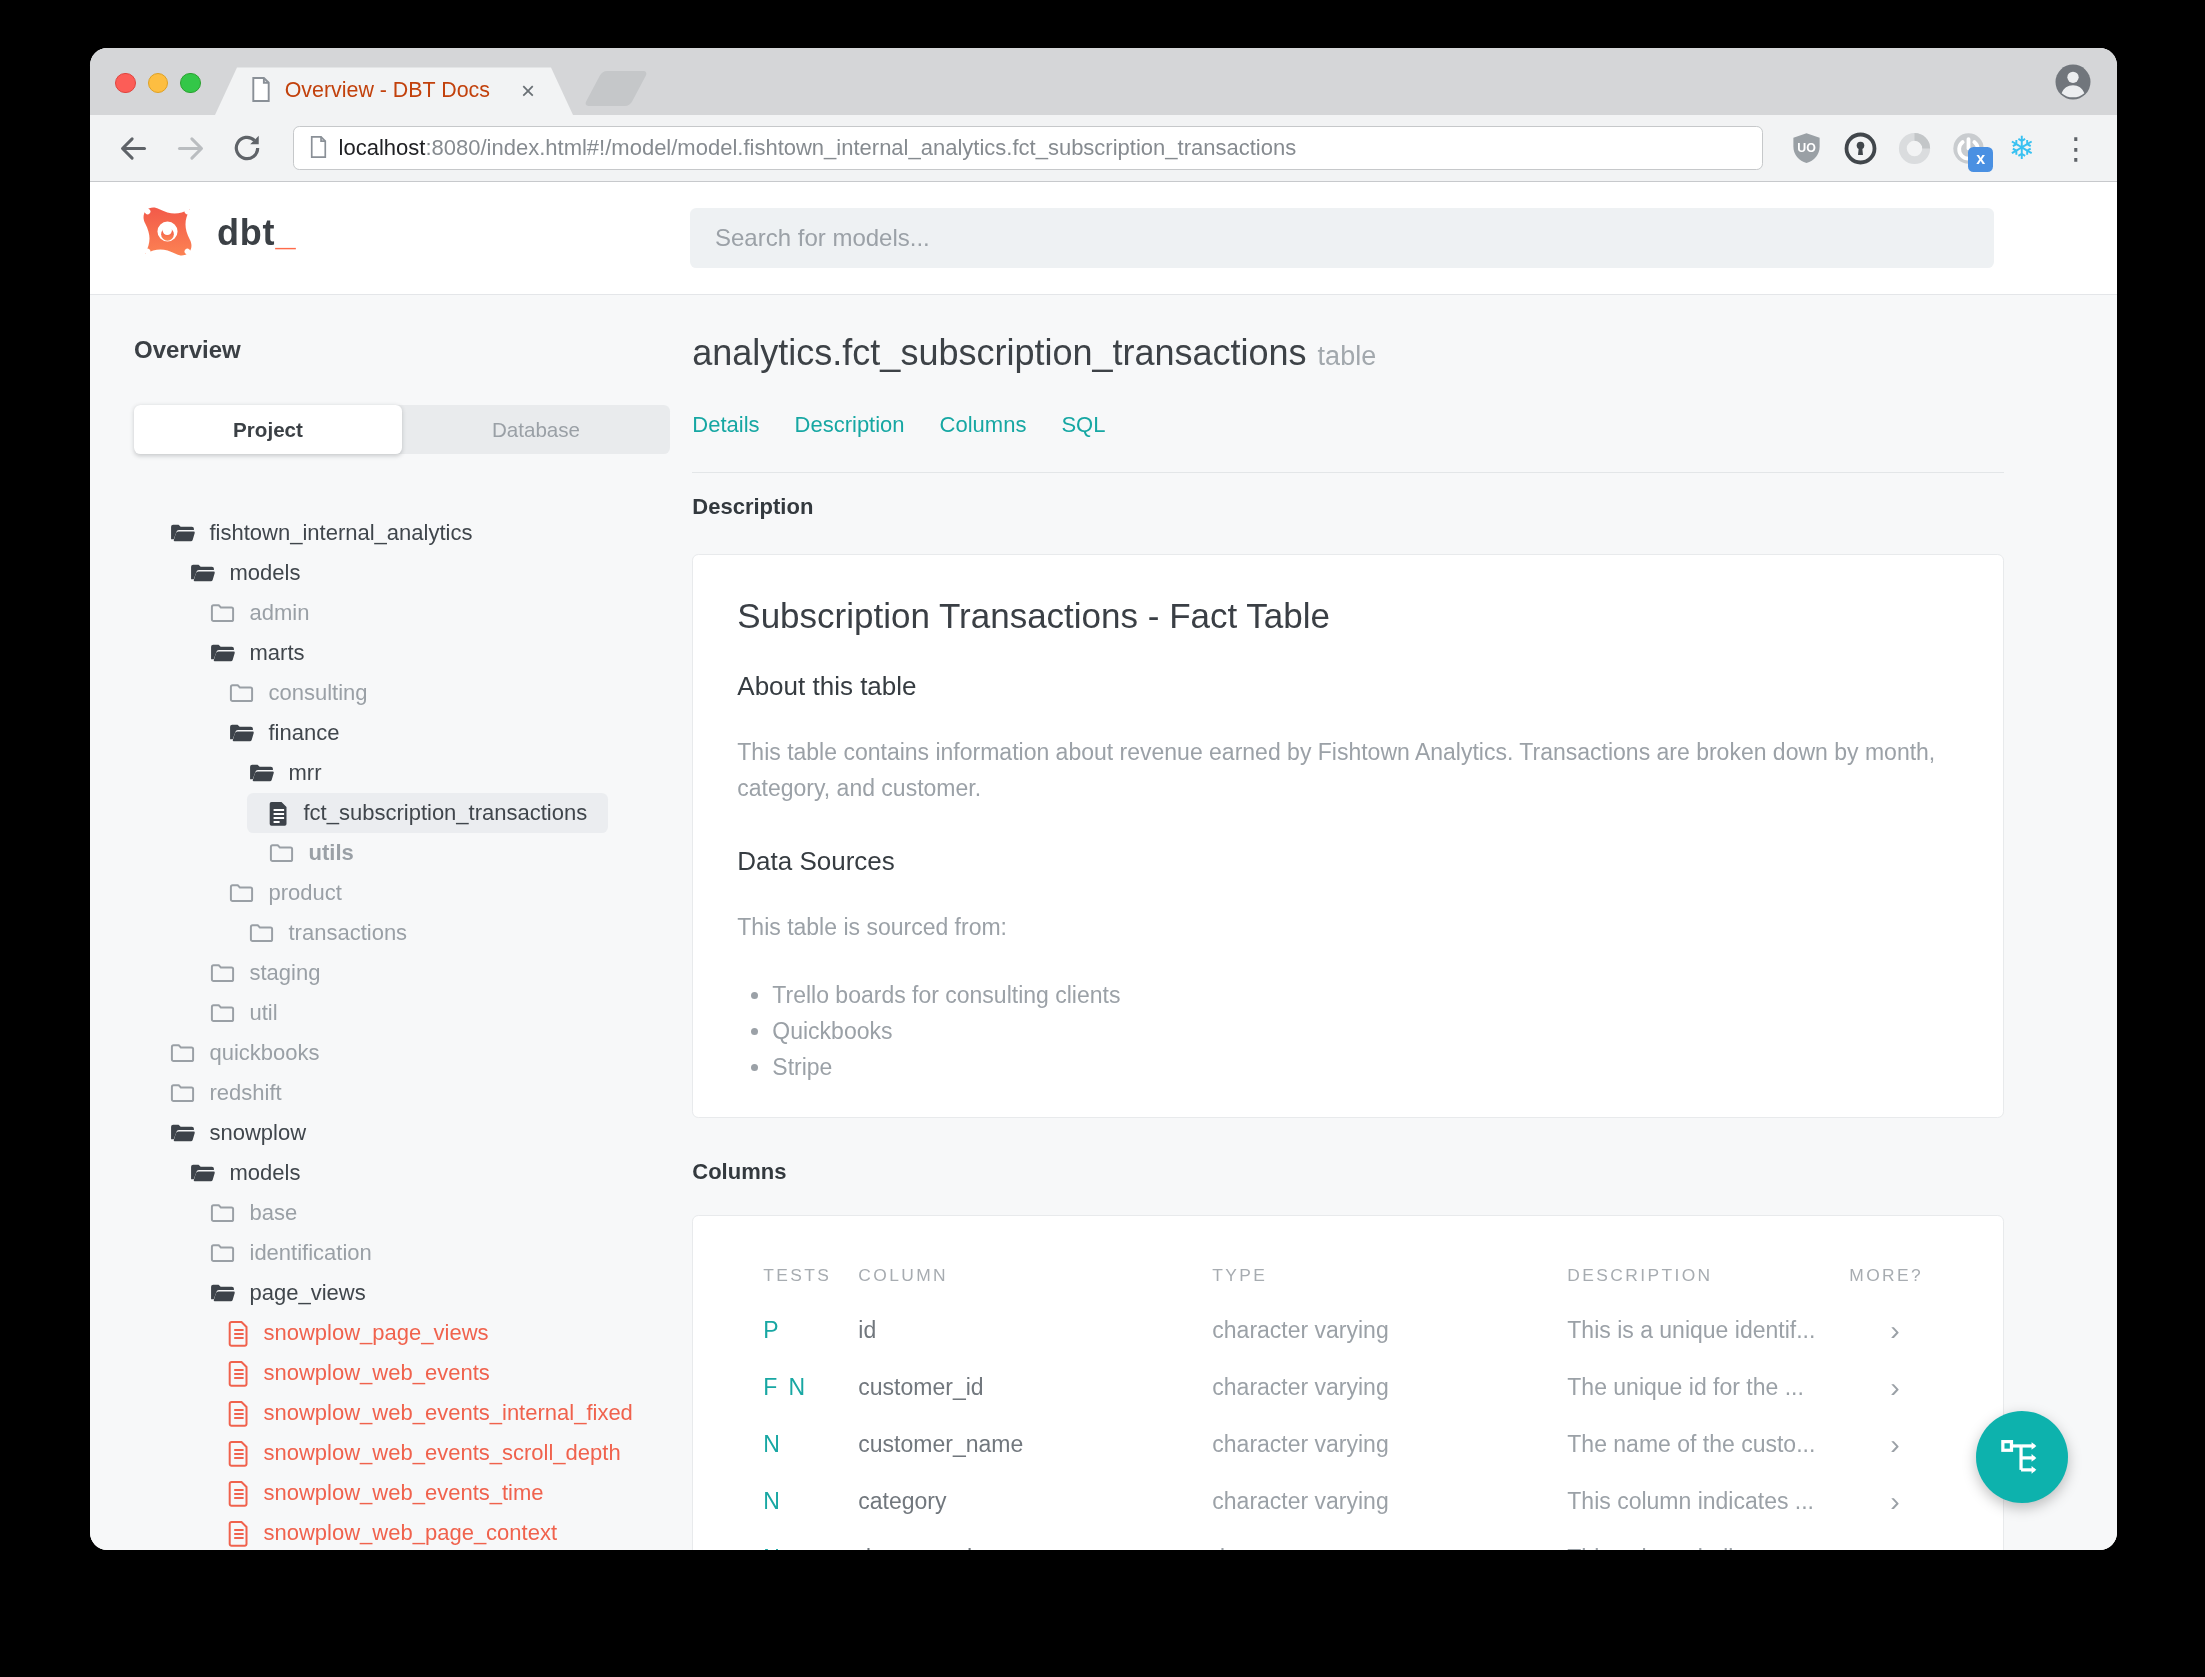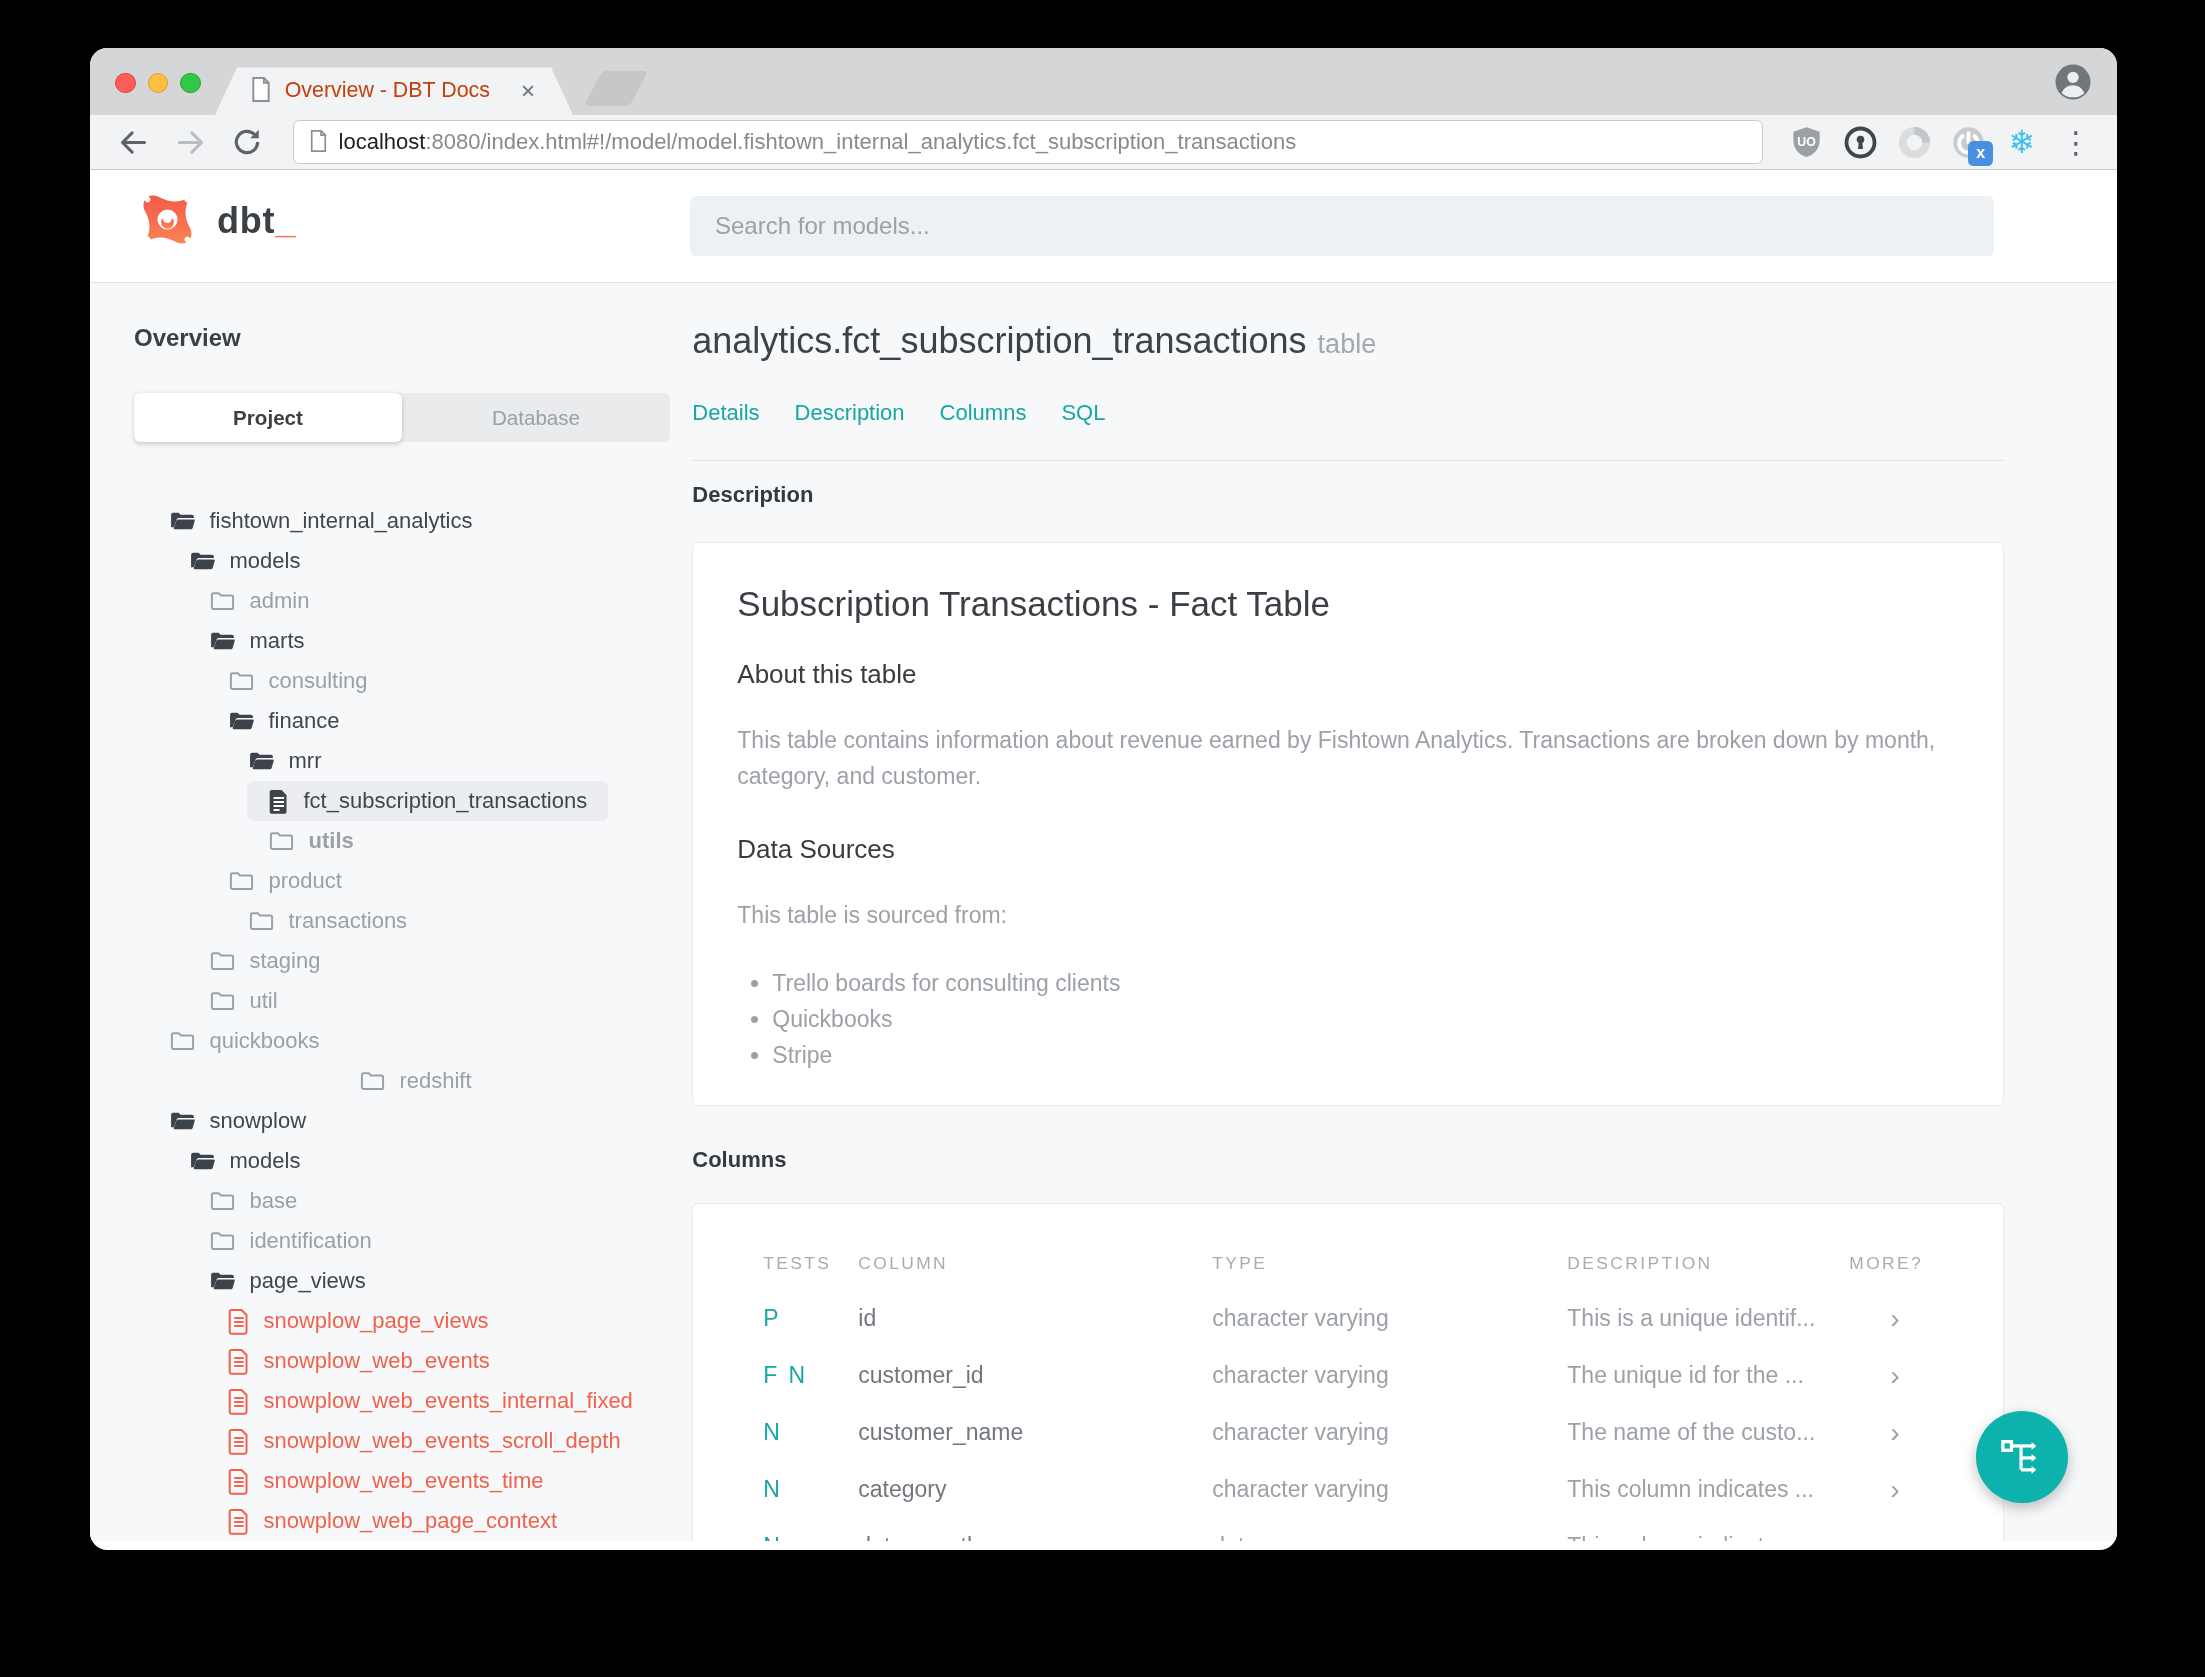--- a/index.html
+++ b/index.html
@@ -19,21 +19,21 @@
   .tab { position:absolute; left:125px; bottom:0; width:358px; height:49px; background:#f2f3f4;
          clip-path:polygon(0 100%, 22px 1.6px, calc(100% - 22px) 1.6px, 100% 100%);
          display:flex; align-items:center; padding:0 38px 0 35px; }
   .tab-title { font-size:21.4px; color:#c2410c; flex:1; white-space:nowrap; overflow:hidden; }
   .tab-close { font-size:24px; color:#6a7075; line-height:1; cursor:default; }
   .tab-favicon { margin-right:12.7px; flex:none; }
   .newtab { position:absolute; left:503px; bottom:9.5px; width:46px; height:35px; background:#c5c7c9;
             transform:skewX(-28deg); border-radius:4.8px; }
   .avatar-btn { position:absolute; right:24px; top:14.3px; }
 
-  .toolbar { height:55px; background:#f2f3f4; border-bottom:1.6px solid #c7c9cc;
+  .toolbar { height:67px; background:#f2f3f4; border-bottom:1.6px solid #c7c9cc;
              display:flex; align-items:center; padding:0 22px 0 27px; gap:24px; }
   .nav-ico { flex:none; display:flex; align-items:center; }
   .urlbar { flex:1; height:44px; background:#fff; border:1.6px solid #c6c8ca; border-radius:6.3px;
             display:flex; align-items:center; padding:0 14.3px; gap:11px; margin-left:6.3px; overflow:hidden; }
   .url-text { font-size:22px; white-space:nowrap; overflow:hidden; }
   .url-host { color:#202124; }
   .url-rest { color:#868b90; }
   .ext-row { display:flex; align-items:center; gap:16px; flex:none; }
   .ext { position:relative; width:38px; height:38px; display:flex; align-items:center; justify-content:center; }
   .snowflake-glyph { font-size:32px; color:#39c1f1; font-family:"DejaVu Sans",sans-serif; }
@@ -376,21 +376,21 @@
               <div class="tree-row tone-gray" style="padding-left: 35px;">
                 <span class="tree-inner">
                   <span class="tree-icon">
                     <svg width="27" height="24" viewBox="0 0 26 22">
                       <path d="M2.8 5.2a1.6 1.6 0 0 1 1.6-1.6h5l2 2h10.2a1.6 1.6 0 0 1 1.6 1.6v10a1.6 1.6 0 0 1-1.6 1.6H4.4a1.6 1.6 0 0 1-1.6-1.6z" fill="none" stroke="#9aa0a6" stroke-width="1.9"></path>
                     </svg>
                   </span>
                   <span class="tree-label">quickbooks</span>
                 </span>
               </div>
-              <div class="tree-row tone-gray" style="padding-left: 35px; justify-content: center;">
+              <div class="tree-row tone-gray" style="padding-left: 35px;">
                 <span class="tree-inner">
                   <span class="tree-icon">
                     <svg width="27" height="24" viewBox="0 0 26 22">
                       <path d="M2.8 5.2a1.6 1.6 0 0 1 1.6-1.6h5l2 2h10.2a1.6 1.6 0 0 1 1.6 1.6v10a1.6 1.6 0 0 1-1.6 1.6H4.4a1.6 1.6 0 0 1-1.6-1.6z" fill="none" stroke="#9aa0a6" stroke-width="1.9"></path>
                     </svg>
                   </span>
                   <span class="tree-label">redshift</span>
                 </span>
               </div>
               <div class="tree-row tone-dark" style="padding-left: 35px;">

